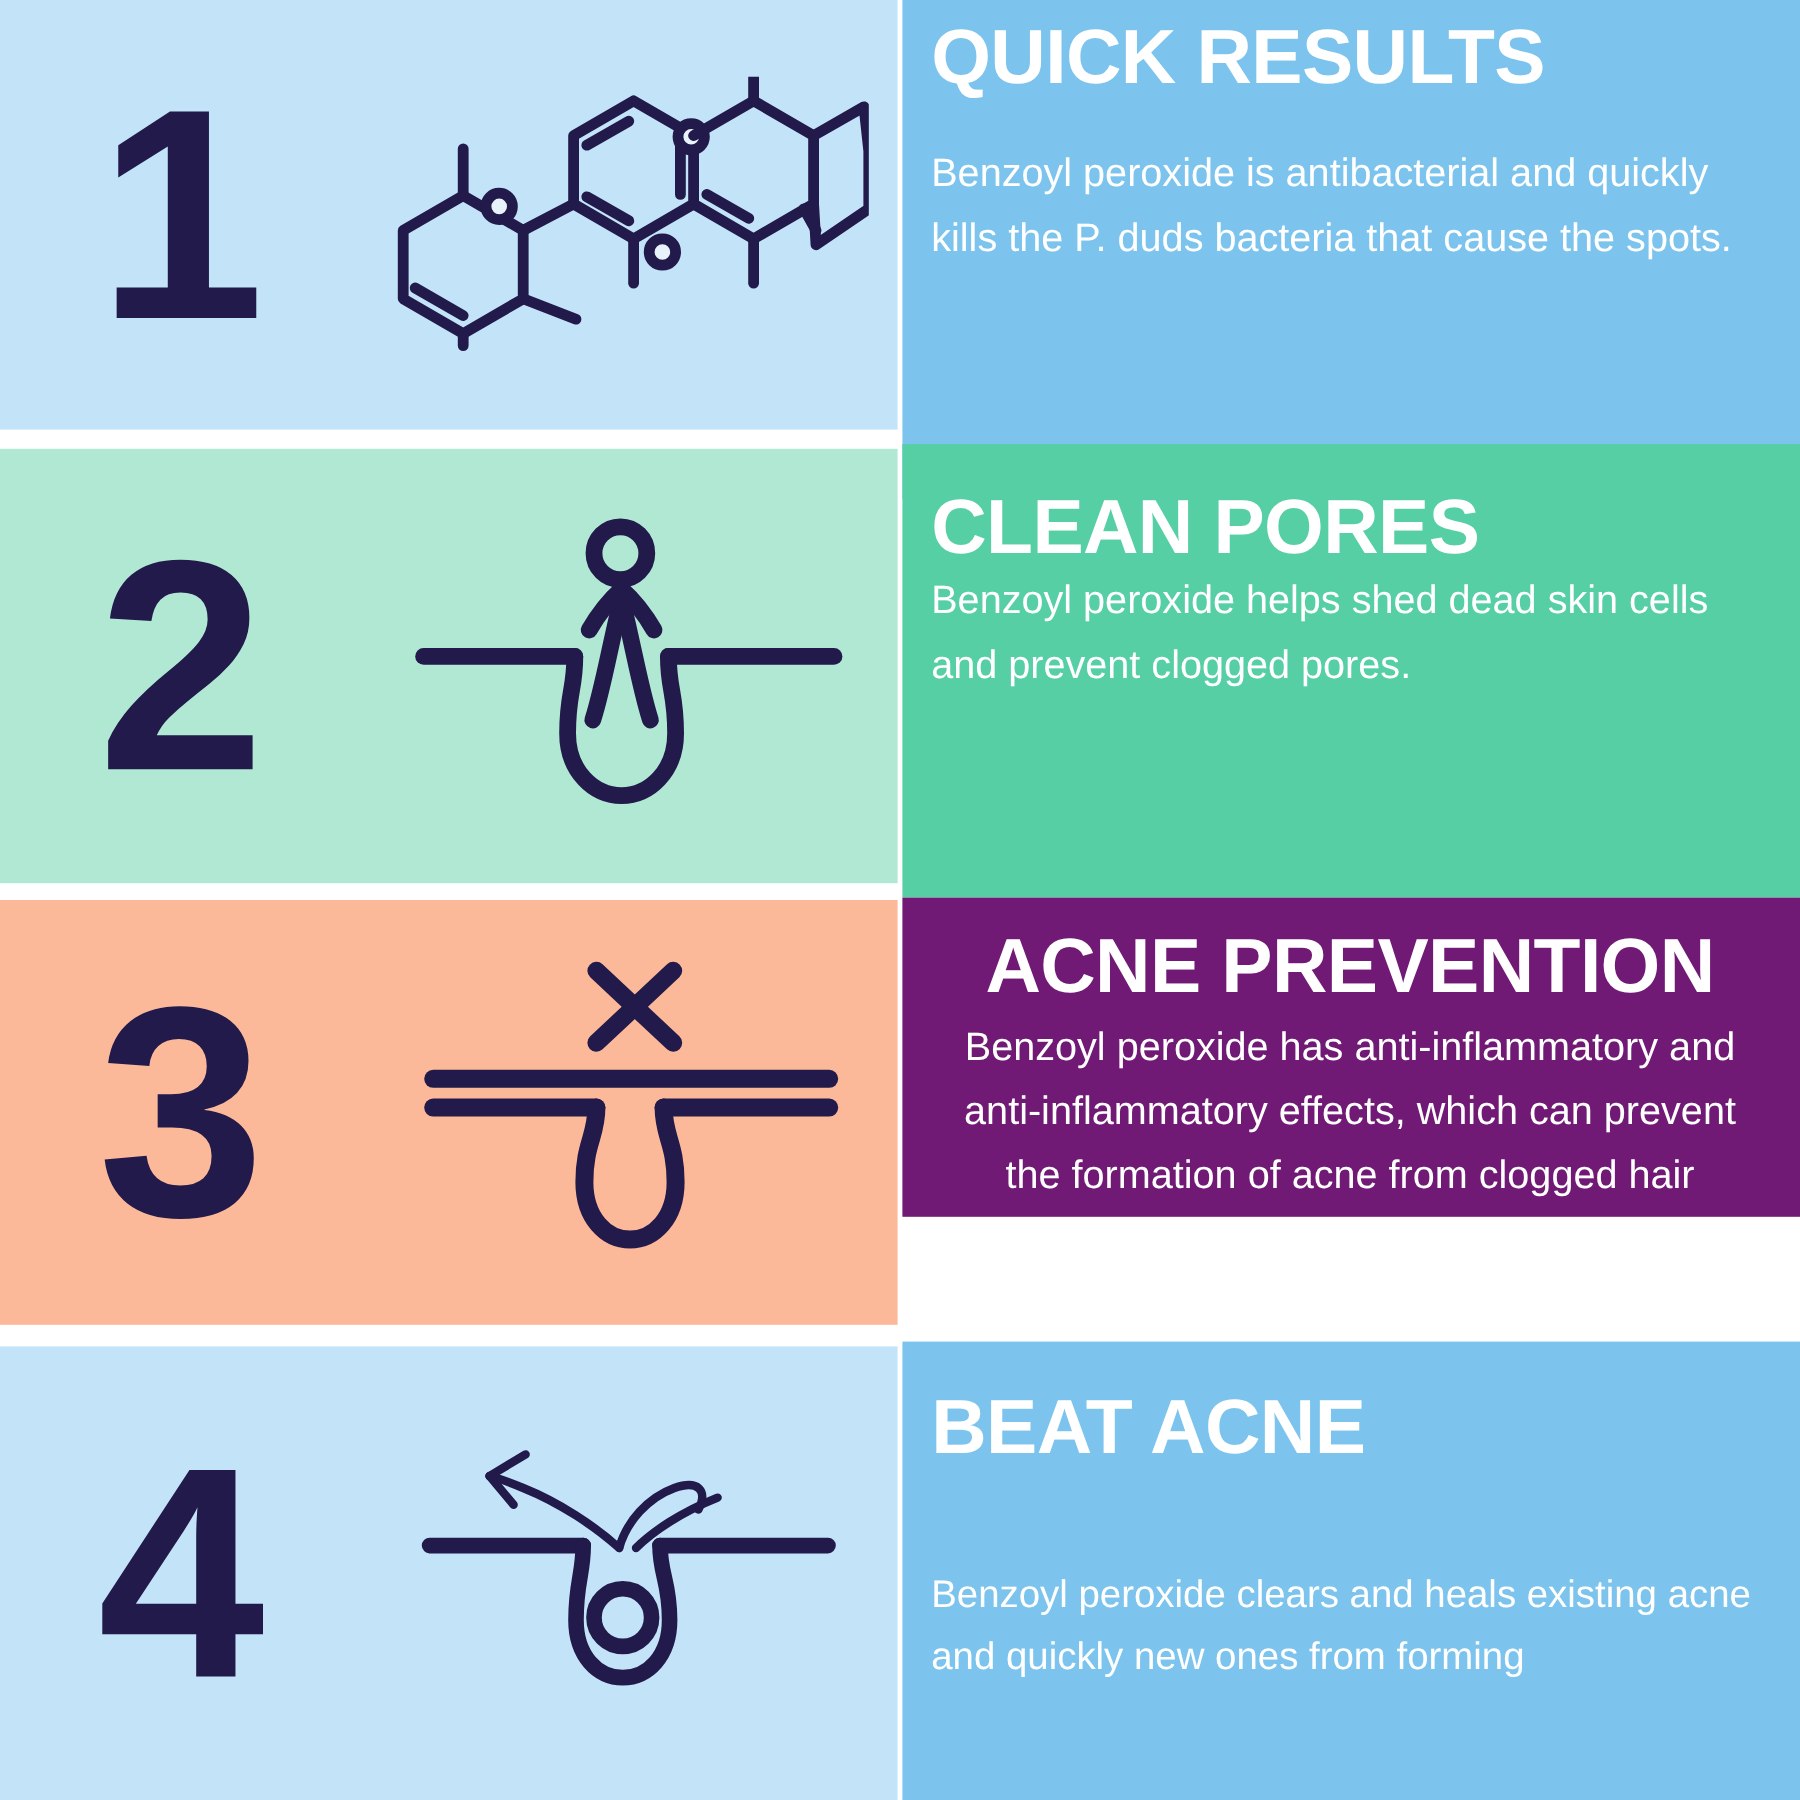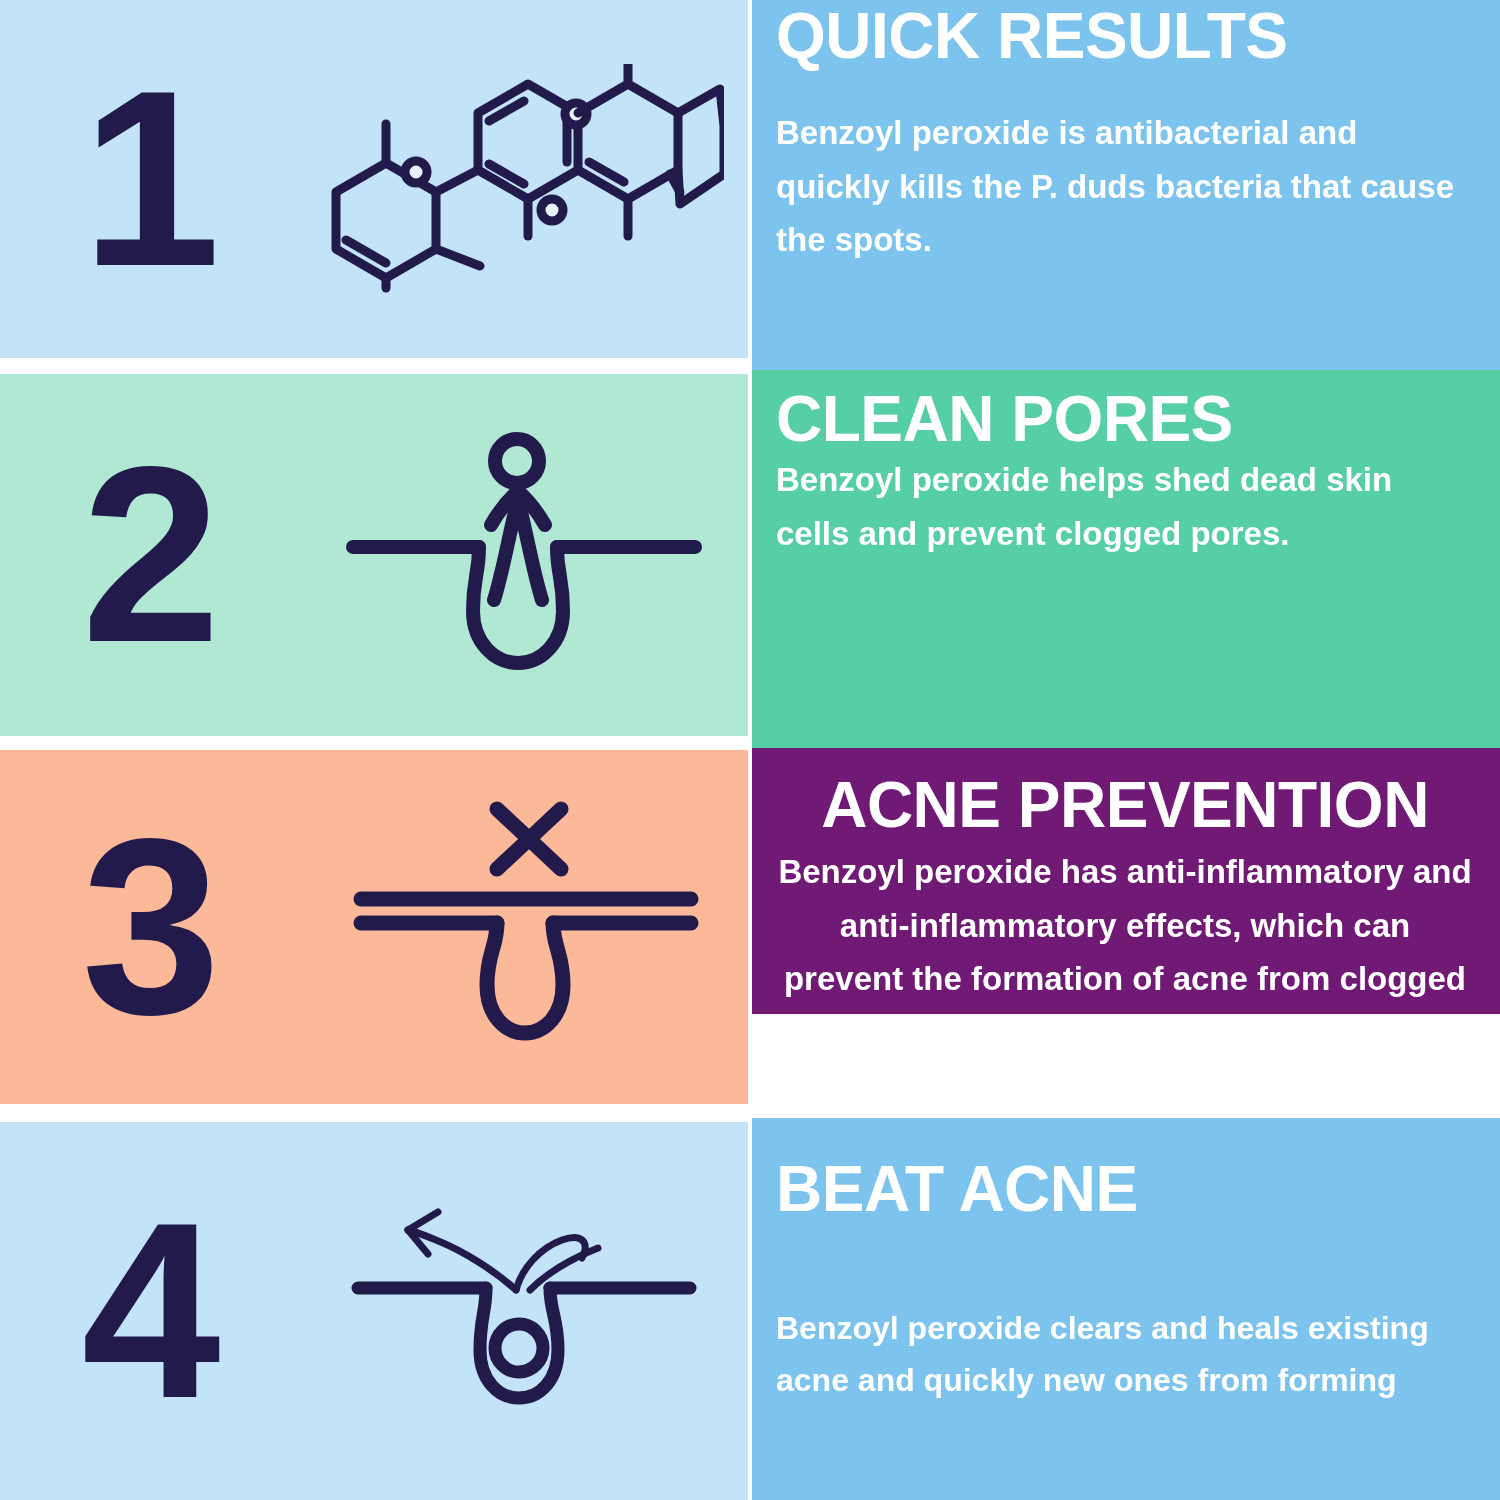--- a/index.html
+++ b/index.html
@@ -67,34 +67,34 @@
     font-weight: bold;
     font-size: 64px;
     line-height: 1.05;
     letter-spacing: -0.5px;
     white-space: nowrap;
     margin: 0;
   }
   .panel-body {
     color: #ffffff;
     font-family: "Liberation Sans", sans-serif;
-    font-weight: bold;
+    font-weight: normal;
     font-size: 33px;
     line-height: 1.62;
     margin: 0;
   }
 
   
   #left-1 { top: 0; height: 358px; background: #c2e3f8; }
-  #right-1 { top: 0; height: 416px; background: #7cc4ed; padding-top: 3px; }
+  #right-1 { top: 0; height: 416px; background: #7cc4ed; padding-top: 14px; }
   #right-1 .panel-body { margin-top: 36px; }
 
   
   #left-2 { top: 374px; height: 362px; background: #b0e8d4; }
-  #right-2 { top: 370px; height: 378px; background: #57cfa4; padding-top: 16px; }
+  #right-2 { top: 370px; height: 378px; background: #57cfa4; padding-top: 36px; }
   #right-2 .panel-body { }
 
   
   #left-3 { top: 750px; height: 354px; background: #fcb99a; }
   #right-3 { top: 748px; height: 266px; background: #701a75; padding-top: 24px; text-align: center; }
   #right-3 .panel-body { margin-top: 6px; }
 
   
   #left-4 { top: 1122px; height: 378px; background: #c2e3f8; }
   #right-4 { top: 1118px; height: 488px; background: #7cc4ed; padding-top: 38px; gap: 28px; }

